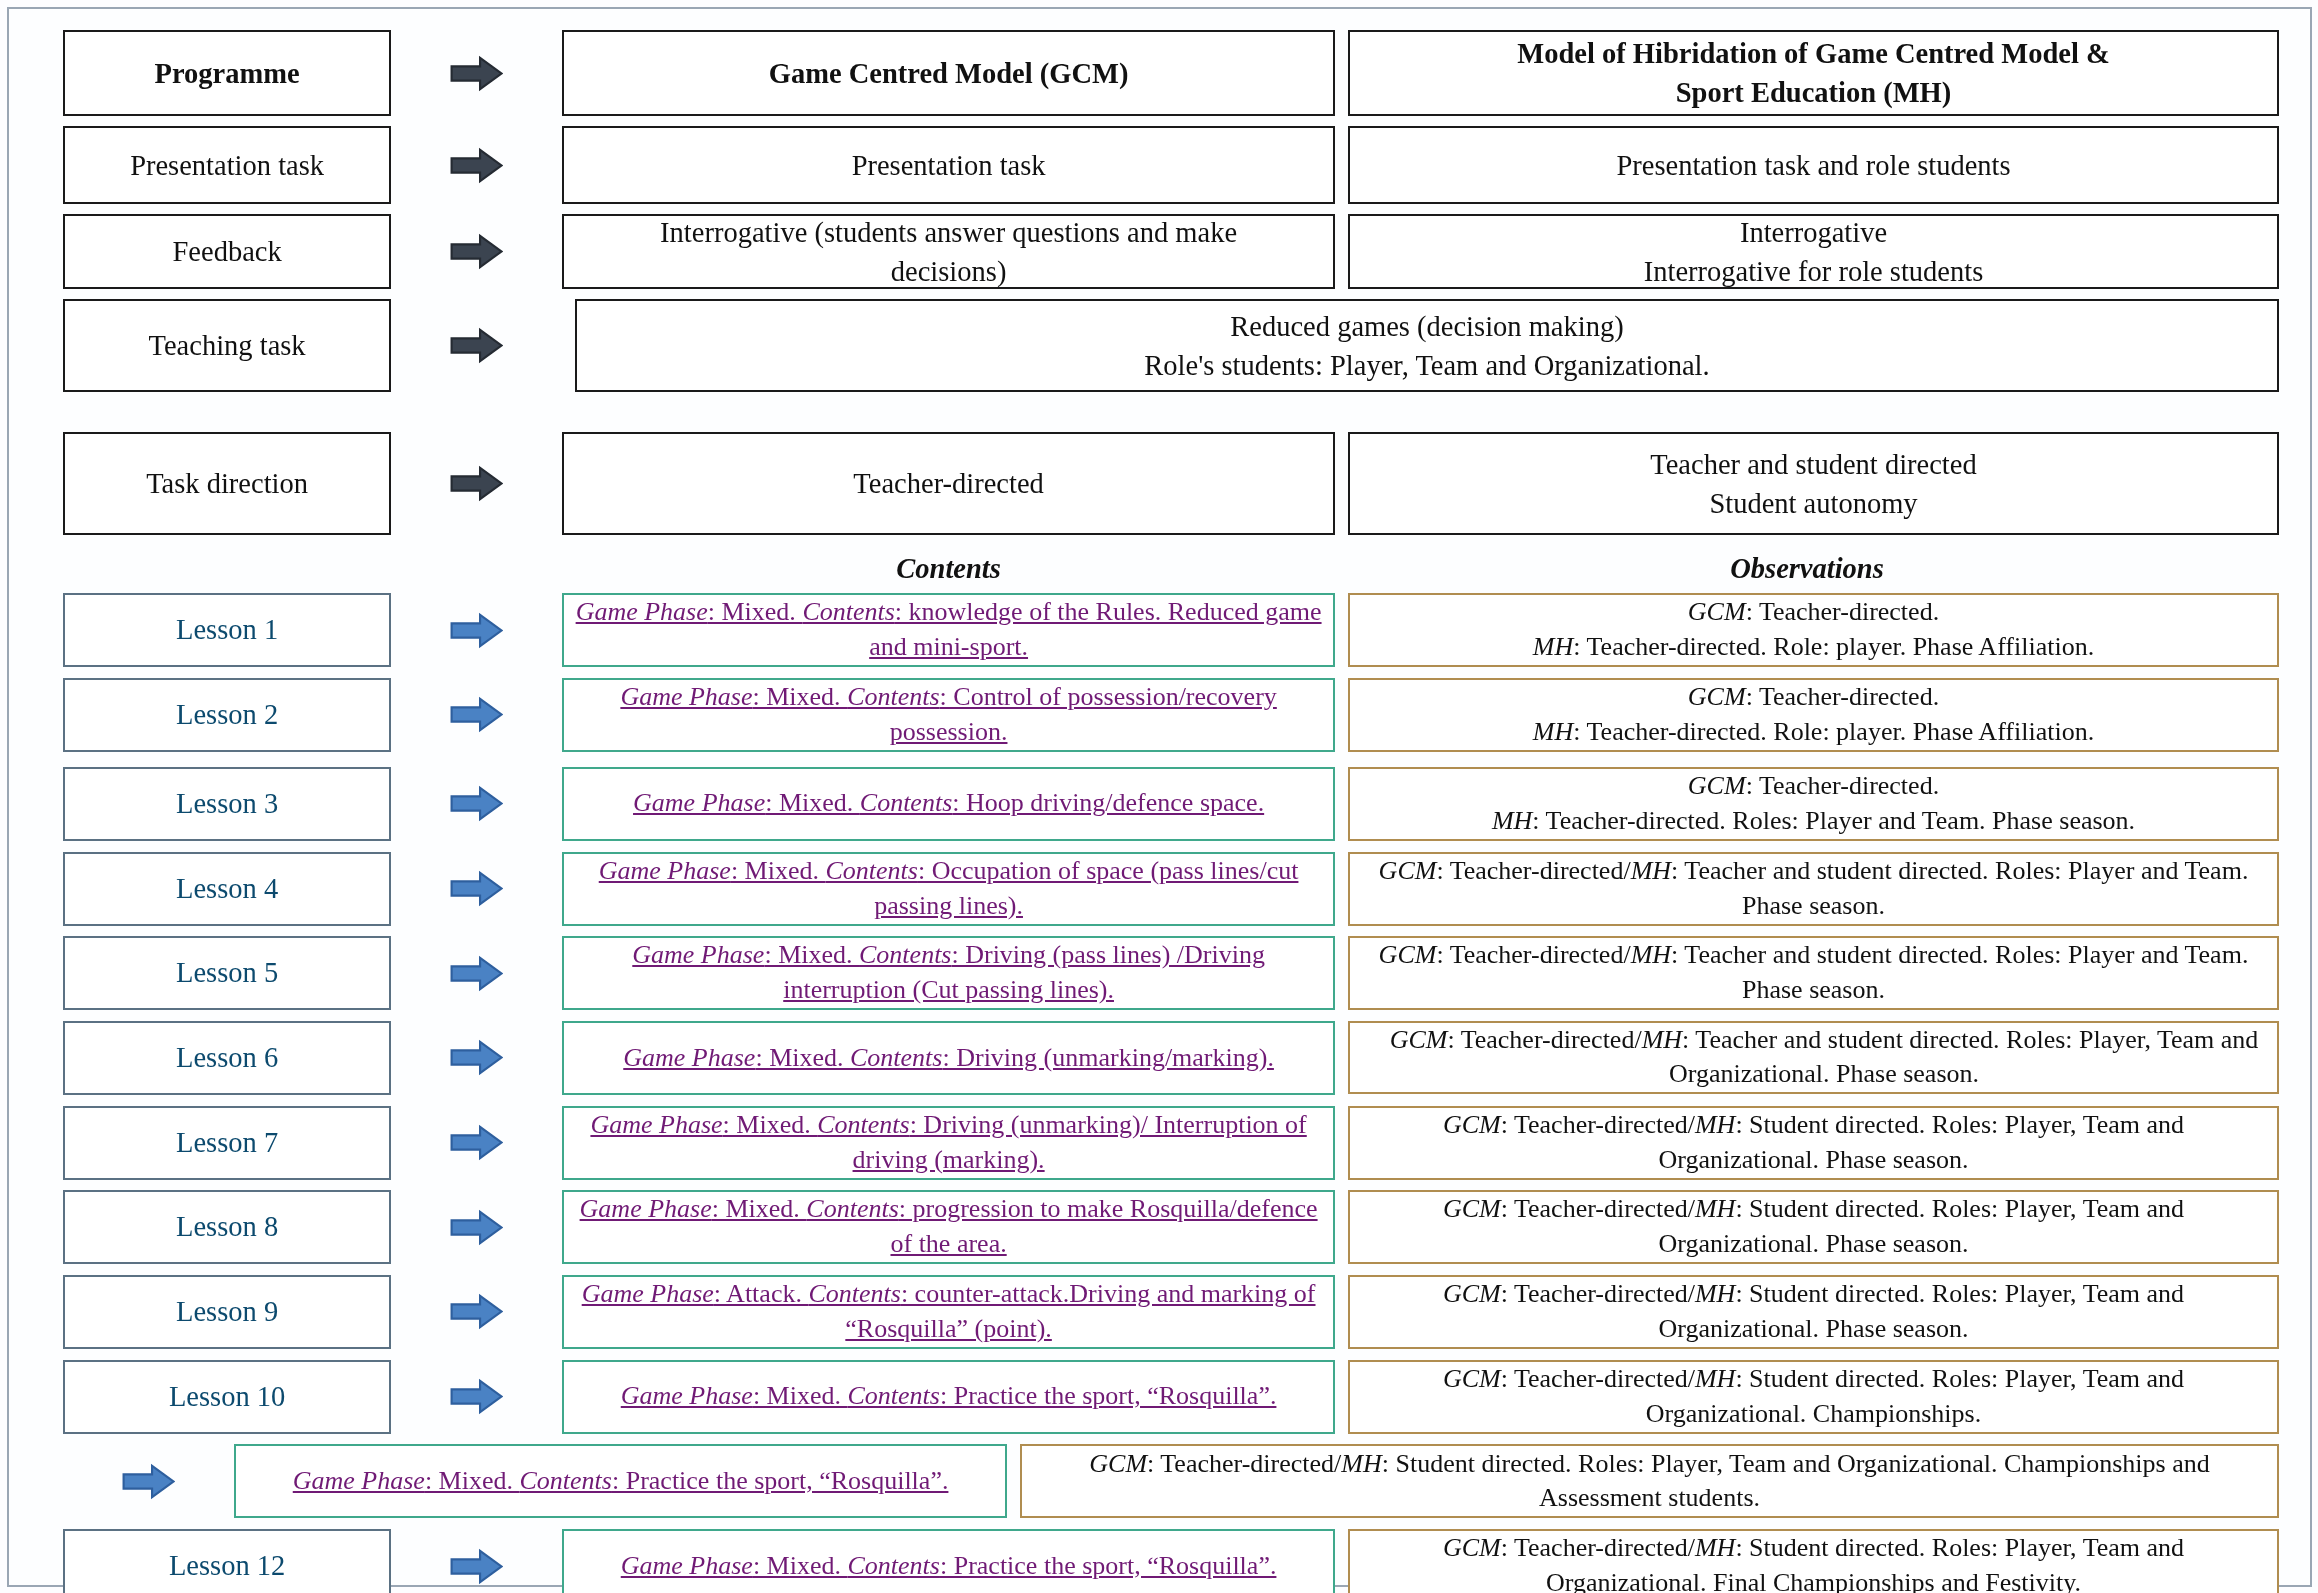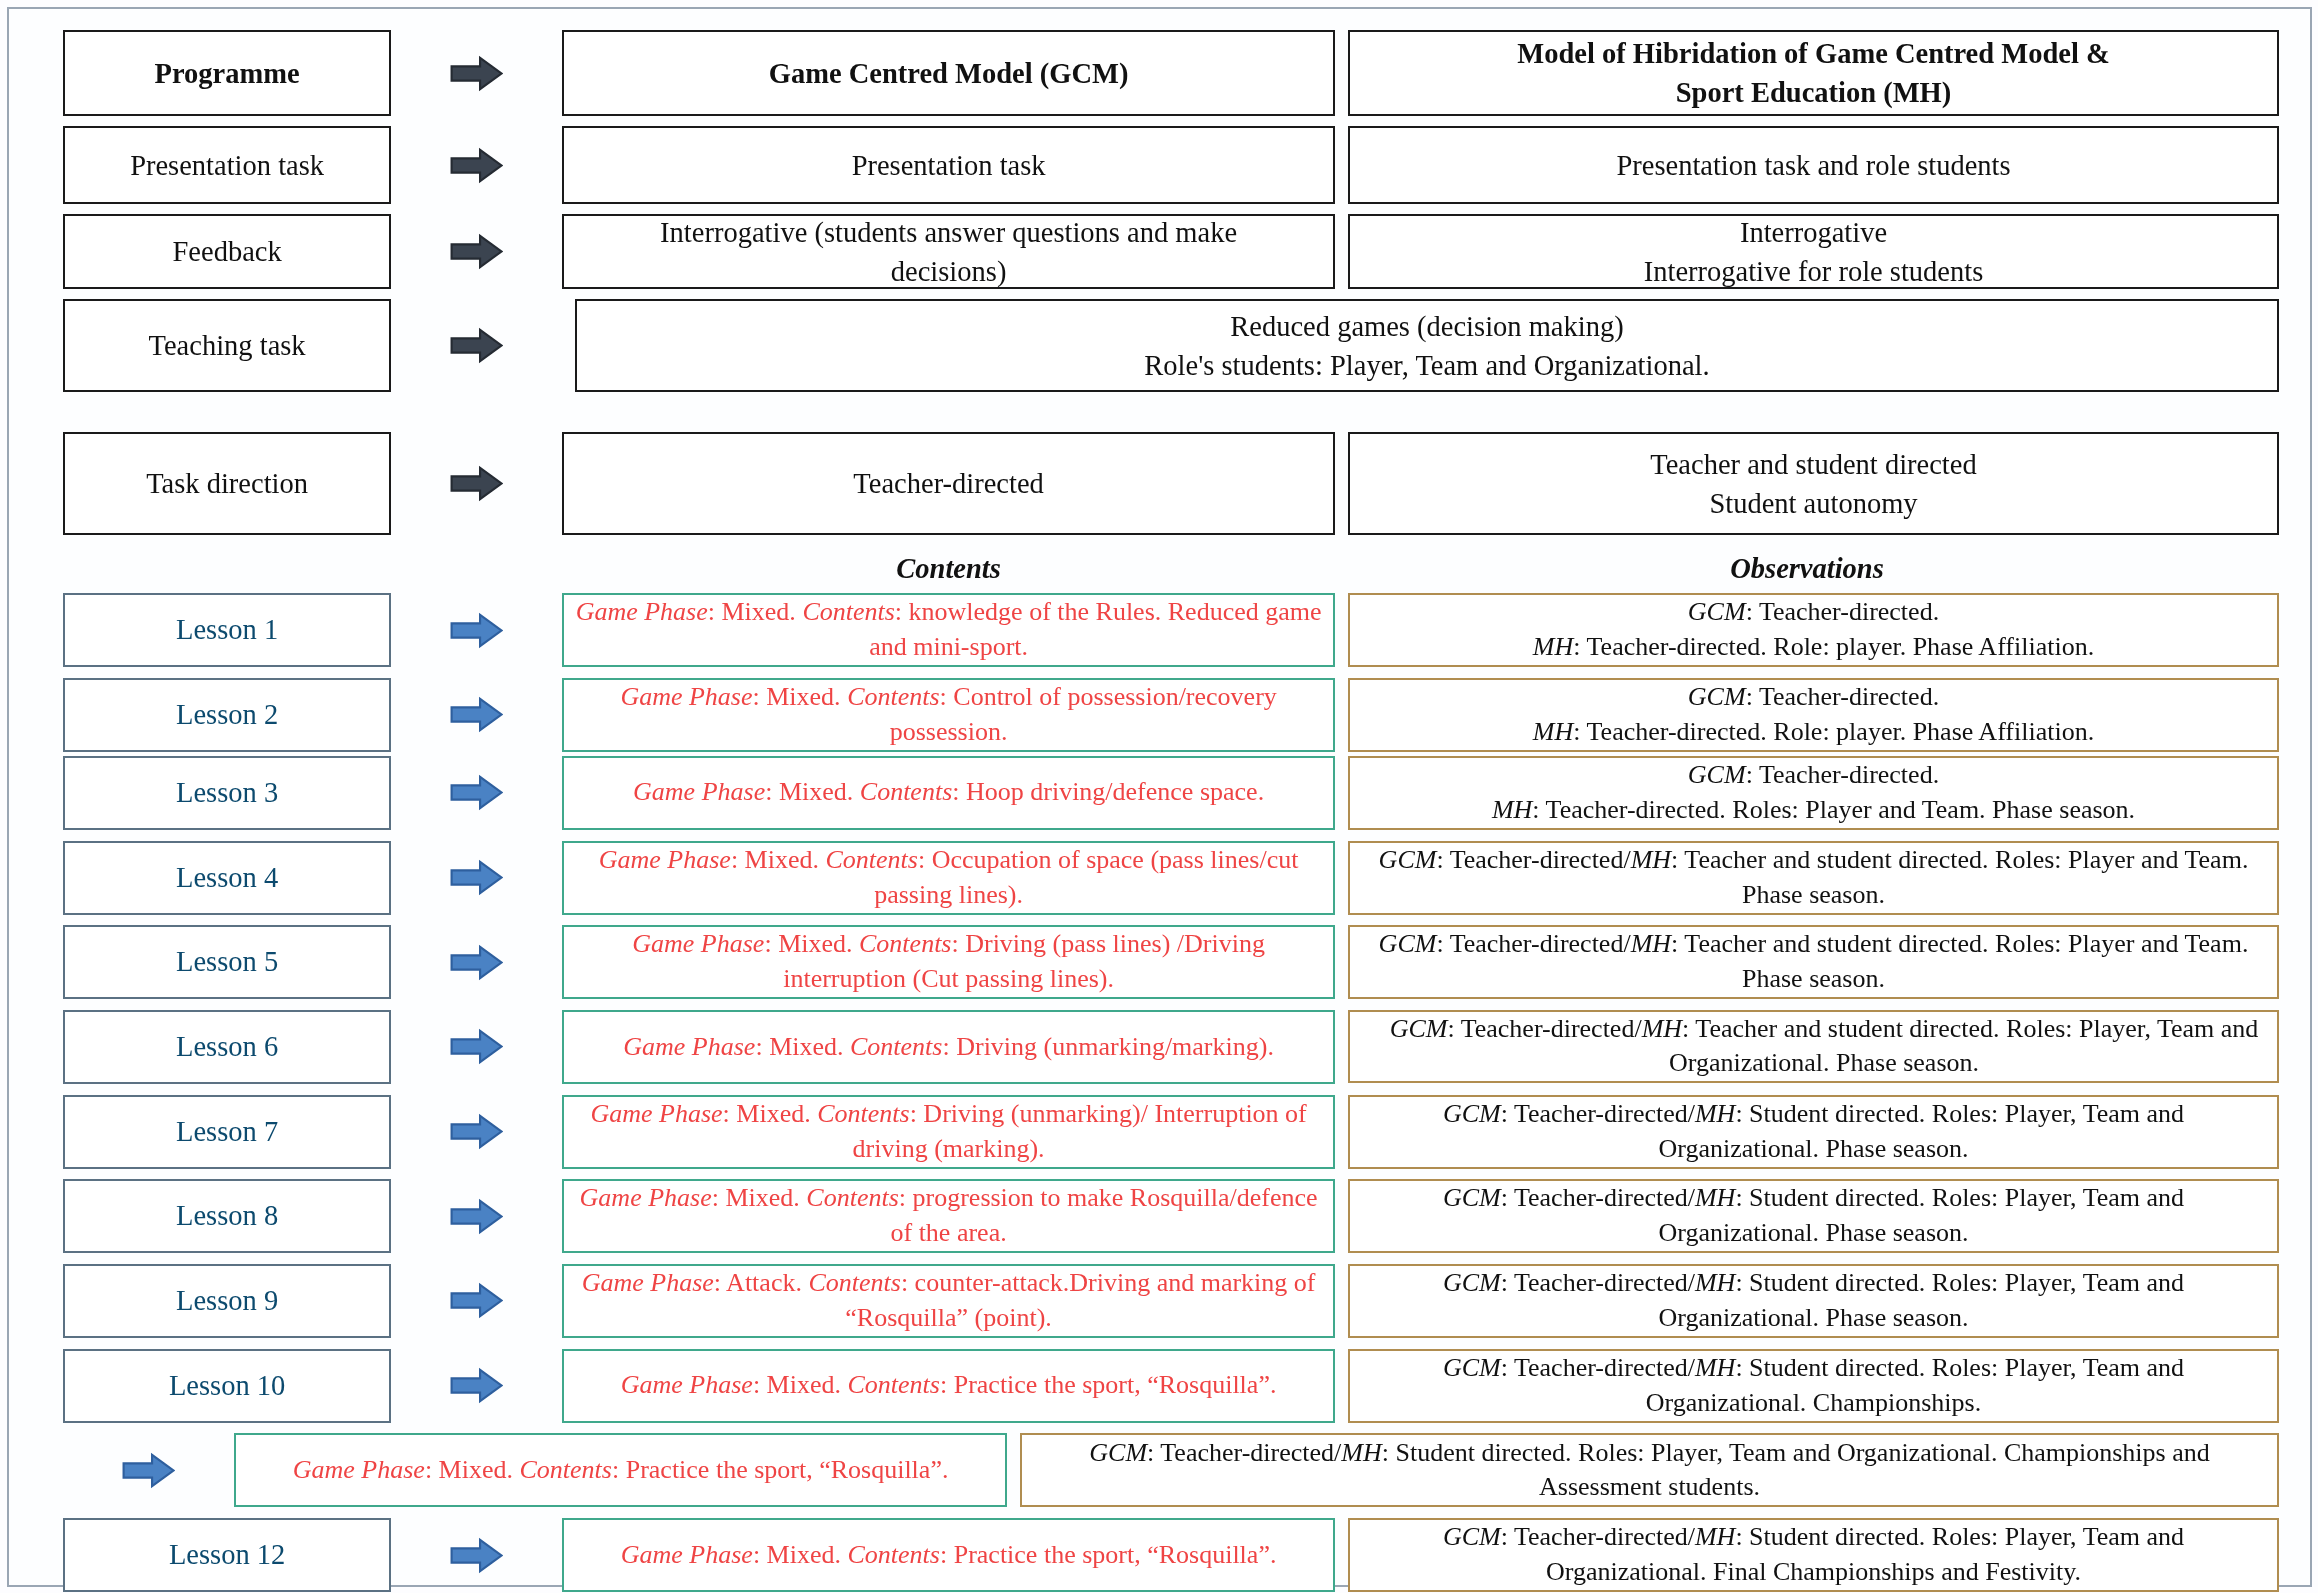--- a/index.html
+++ b/index.html
@@ -80,22 +80,23 @@
   .box-green {
     border: 2.1px solid #3fa88c;
     background: #ffffff;
     box-sizing: border-box;
     display: flex;
     align-items: center;
     justify-content: center;
     text-align: center;
     font-size: 26px;
     line-height: 1.34;
-    color: #ef4444;
+    color: #701a75;
     padding: 4.3px 10px;
+    text-decoration: underline;
   }
 
   
   .box-tan {
     border: 2.1px solid #b08d50;
     background: #ffffff;
     box-sizing: border-box;
     display: flex;
     align-items: center;
     justify-content: center;
@@ -260,21 +261,21 @@
               <div class="box-green" style="height:74px;">
                 <span><em class="lbl">Game Phase</em><span>: Mixed. </span><em class="lbl">Contents</em><span>: knowledge of the Rules. Reduced game and mini-sport.</span></span>
               </div>
             </div>
             <div class="col-mh" style="margin-left:13px;">
               <div class="box-tan" style="height:74px;">
                 <span><em class="lbl">GCM</em><span>: Teacher-directed.</span><br><em class="lbl">MH</em><span>: Teacher-directed. Role: player. Phase Affiliation.</span></span>
               </div>
             </div>
           </div>
-          <div class="row" style="margin-bottom:4px;">
+          <div class="row" style="margin-bottom:15px;">
             <div class="col-label">
               <div class="box-lesson" style="height:74px;">
                 <span>Lesson 2</span>
               </div>
             </div>
             <div class="col-arrow" style="height:74px;">
               <span class="arrow-blue"><svg width="53" height="37" viewBox="0 0 74 52" xmlns="http://www.w3.org/2000/svg">
                   <path d="M2 16 H42 V4 L72 26 L42 48 V36 H2 Z" fill="#4a82c4" stroke="#2e5f9e" stroke-width="3"></path>
                 </svg></span>
             </div>

